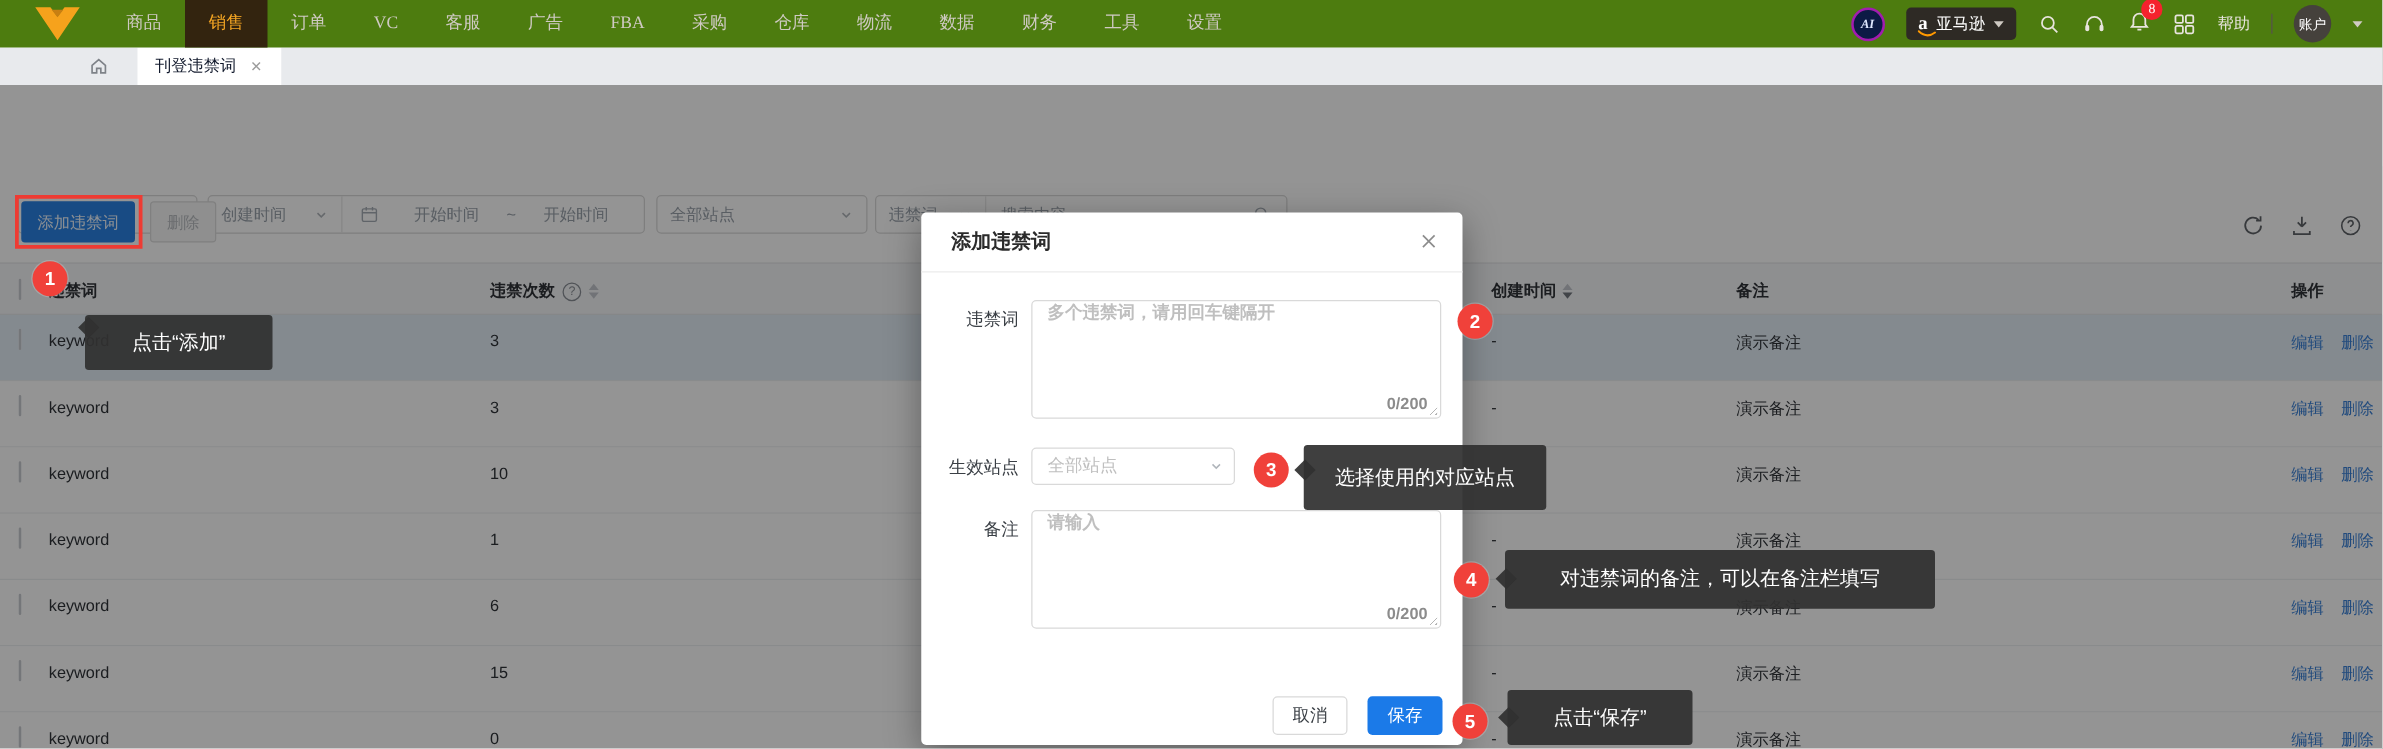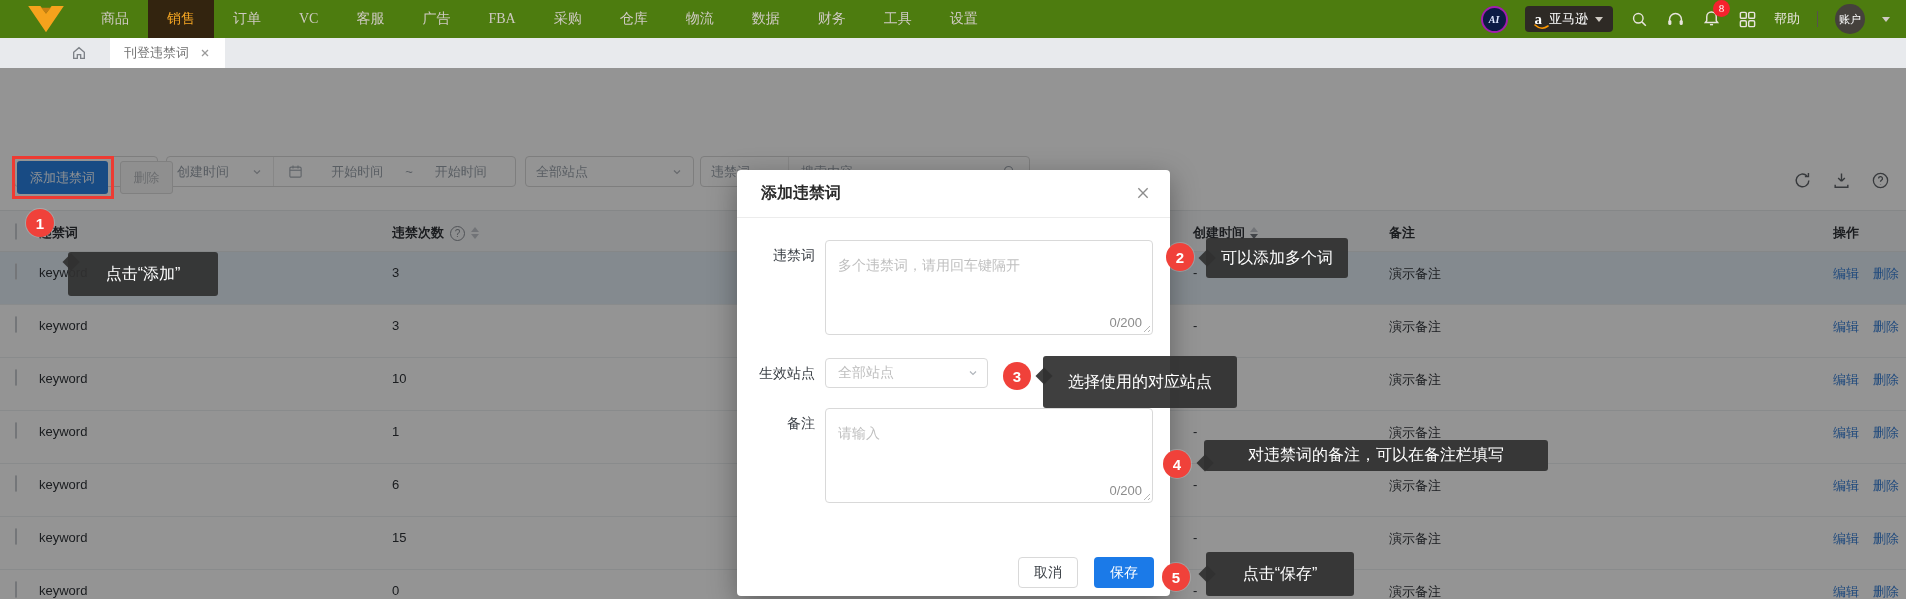--- a/index.html
+++ b/index.html
@@ -31,21 +31,21 @@
   .nav-text { font-size:13px; color:#e8e4de; cursor:pointer; }
   .nav-divider { width:1px; height:16px; background:#57524c; }
   .avatar { width:30px; height:30px; border-radius:50%; background:#45413c; color:#fff; font-size:11px;
             display:flex; align-items:center; justify-content:center; cursor:pointer; white-space:nowrap; }
 
   
   .tabbar { position:absolute; top:38px; left:0; right:0; height:30px; background:#e8eaed; display:flex; align-items:flex-end; }
   .home-btn { width:34px; height:30px; margin-left:62px; display:flex; align-items:center; justify-content:center;
               color:#7e8288; cursor:pointer; }
   .tab { height:30px; margin-left:14px; padding:0 14px; background:#fff; display:flex; align-items:center; gap:10px;
-         font-size:13px; color:#737373; cursor:pointer; }
+         font-size:13px; color:#0f172a; cursor:pointer; }
   .tab-close { width:12px; height:12px; color:#9b9b9b; cursor:pointer; }
 
   
   .filter-bar { position:absolute; top:68px; left:0; right:0; height:65px; background:#fff; }
   .fctrl { position:absolute; top:88px; height:31px; border:1px solid #d9d9d9; border-radius:4px;
            background:#fff; display:flex; align-items:center; font-size:13px; color:#9aa2ab; }
   .fsel { display:flex; align-items:center; justify-content:space-between; padding:0 10px; height:100%; cursor:pointer; }
   .f-divider { width:1px; height:100%; background:#e8e8e8; }
   .chev { width:12px; height:12px; color:#b0b5bb; flex:none; }
   .cal-icon, .mag-icon { width:15px; height:15px; color:#a6adb5; flex:none; }
@@ -102,21 +102,21 @@
   .dialog { position:absolute; left:737px; top:170px; width:433px; height:426px; background:#fff; border-radius:4px;
             box-shadow:0 8px 28px rgba(0,0,0,.35); z-index:20; }
   .dlg-header { height:48px; border-bottom:1px solid #ececec; display:flex; align-items:center; padding:0 24px;
                 font-size:16px; font-weight:700; color:#2b2b2b; }
   .dlg-close { position:absolute; top:15px; right:19px; width:16px; height:16px; color:#8c8c8c; cursor:pointer; }
   .frow { position:absolute; left:0; display:flex; }
   .frow1 { top:70px; }  .frow2 { top:188px; }  .frow3 { top:238px; }
   .flabel { width:78px; text-align:right; font-size:14px; color:#3a3f45; padding-top:7px; flex:none; }
   .fctl { margin-left:10px; }
   .ta { position:relative; width:328px; height:95px; border:1px solid #d9d9d9; border-radius:4px;
-        padding:16px 12px; font-size:14px; color:#bfbfbf; background:#fff; }
+        padding:0 12px; font-size:14px; color:#bfbfbf; background:#fff;font-weight:bold; }
   .counter { position:absolute; right:10px; bottom:4px; font-size:13px; color:#8c8c8c; }
   .resize-h { position:absolute; right:2px; bottom:2px; width:9px; height:9px;
               background:repeating-linear-gradient(135deg, transparent 0 2px, #b5b5b5 2px 3px);
               clip-path:polygon(100% 0, 100% 100%, 0 100%); cursor:nwse-resize; }
   .sel { position:relative; width:163px; height:30px; border:1px solid #d9d9d9; border-radius:4px; background:#fff;
          display:flex; align-items:center; padding:0 26px 0 12px; font-size:14px; color:#bfbfbf; cursor:pointer; }
   .sel .chev { position:absolute; right:8px; }
   .dlg-footer { position:absolute; right:16px; bottom:8px; display:flex; gap:16px; }
   .btn-cancel { width:60px; height:31px; border:1px solid #d9d9d9; border-radius:4px; background:#fff; color:#3a3f45;
                 font-size:14px; display:flex; align-items:center; justify-content:center; cursor:pointer; }
@@ -135,21 +135,21 @@
   .step5 { left:1162px; top:563px; }
   .tip { position:absolute; background:rgba(48,48,48,.93); color:#fff; font-size:16px; border-radius:3px;
          display:flex; align-items:center; justify-content:center; z-index:31; white-space:nowrap; }
   .tip-arrow { position:absolute; width:12px; height:12px; background:inherit; transform:rotate(45deg); }
   .tip1 { left:68px;  top:204px; width:150px; height:44px;margin-top:48px; }
   .tip1 .tip-arrow { left:-3px; top:4px; }
   .tip2 { left:1206px; top:238px; width:142px; height:40px; }
   .tip2 .tip-arrow { left:-5px; top:14px; }
   .tip3 { left:1043px; top:356px; width:194px; height:52px; }
   .tip3 .tip-arrow { left:-5px; top:14px; }
-  .tip4 { left:1204px; top:440px; width:344px; height:31px; }
+  .tip4 { left:1204px; top:440px; width:344px; height:47px; }
   .tip4 .tip-arrow { left:-5px; top:17px; }
   .tip5 { left:1206px; top:552px; width:148px; height:44px; }
   .tip5 .tip-arrow { left:-5px; top:16px; }
 </style>
 </head>
 <body>
 
 <div class="page">
 
   <div class="navbar">
@@ -470,24 +470,20 @@
 
   <div class="hl-box"></div>
 
   <div class="step step1">1</div>
   <div class="tip tip1">
     <span class="tip-arrow"></span>
     <span>点击“添加”</span>
   </div>
 
   <div class="step step2">2</div>
-  <div class="tip tip2">
-    <span class="tip-arrow"></span>
-    <span>可以添加多个词</span>
-  </div>
 
   <div class="step step3">3</div>
   <div class="tip tip3">
     <span class="tip-arrow"></span>
     <span>选择使用的对应站点</span>
   </div>
 
   <div class="step step4">4</div>
   <div class="tip tip4">
     <span class="tip-arrow"></span>

